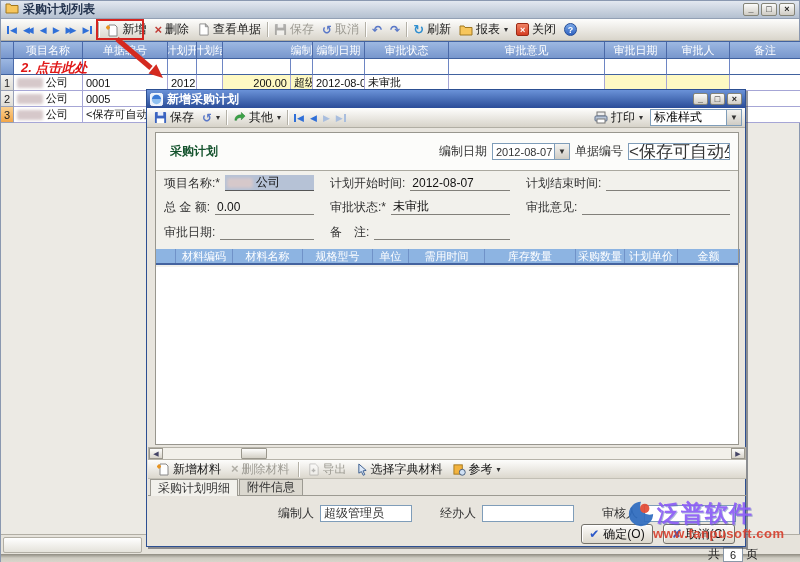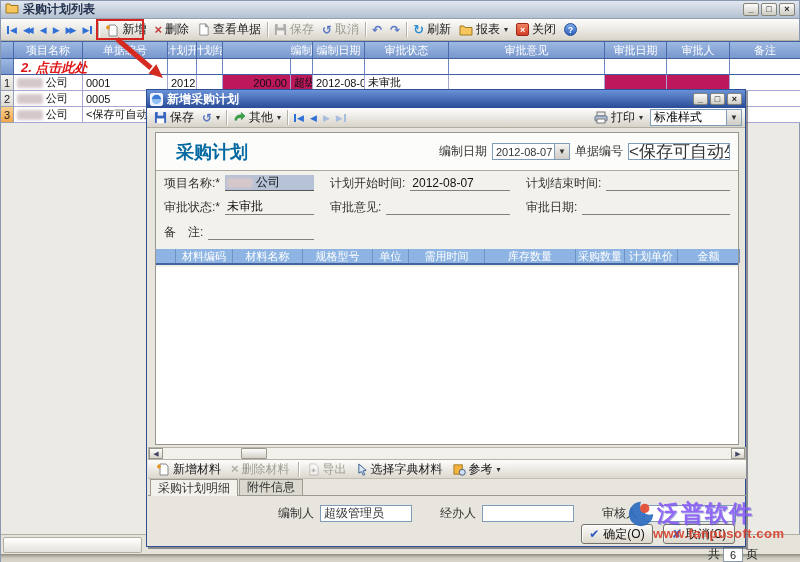--- a/index.html
+++ b/index.html
@@ -46,21 +46,21 @@
     border-right:1px solid #4a69a8;overflow:hidden;white-space:nowrap;flex:none}
   .fr{display:flex;height:16px;background:#fff}
   .fr .c{height:100%;border-right:1px solid #6e86c4;border-bottom:1px solid #41629f;background:#fff;flex:none}
   .fr .stub{background:linear-gradient(#9db8e2,#7897cd);border-right:1px solid #4a69a8}
   .dr{display:flex;height:16px;background:#fff}
   .dr .c{display:flex;align-items:center;height:100%;padding:0 3px;font-size:11px;color:#101010;
     border-right:1px solid #a6a6d6;border-bottom:1px solid #a6a6d6;overflow:hidden;white-space:nowrap;flex:none}
   .dr .rownum{justify-content:center;padding:0;background:linear-gradient(#f4f3f0,#dedcd5);
     border-right:1px solid #98a0b8;border-bottom:1px solid #98a0b8;color:#222}
   .dr .rownum.sel{background:linear-gradient(#fbd190,#f2a648)}
-  .c.yel{background:#be185d}
+  .c.yel{background:#fef9c3}
   .c.rt{justify-content:flex-end}
   .blur{width:26px;height:10px;background:#d6c8ca;border-radius:2px;filter:blur(1.6px);margin-right:3px;flex:none}
 
   
   .statusbar{position:absolute;left:0;top:533px;width:800px;height:20px;background:#e6e3db;border-top:1px solid #b1aea4}
   .statusleft{position:absolute;left:2px;top:2px;width:139px;height:16px;background:linear-gradient(#ffffff,#e4e2da);
     border:1px solid #b1aea4;border-radius:2px}
   .bottomframe{position:absolute;left:0;top:553px;width:800px;height:9px;background:linear-gradient(#8e8b80,#cfccc2 45%,#dad7cd)}
   .pager{position:absolute;left:707px;top:545px;z-index:12;display:flex;align-items:center;gap:3px;font-size:12px;color:#222}
   .pagebox{width:20px;height:15px;background:#fff;border:1px solid #8a98a8;display:flex;align-items:center;justify-content:center;font-size:11px}
@@ -75,21 +75,21 @@
     padding:0 3px;background:linear-gradient(#fefefd,#d7d3c9);border-bottom:1px solid #b1aea4}
   .mtb-right{margin-left:auto;display:flex;align-items:center;gap:3px}
   .combo{display:flex;align-items:center;height:17px;background:#fff;border:1px solid #7f9db9}
   .combo .ct{flex:1;padding:0 3px;font-size:12px;white-space:nowrap;overflow:hidden}
   .combo .cb{width:15px;height:100%;background:linear-gradient(#f4f3f0,#cfccc4);border-left:1px solid #7f9db9;
     font-size:8px;display:flex;align-items:center;justify-content:center;color:#333}
 
   .panel{position:absolute;left:8px;top:42px;width:584px;height:313px;background:#f2f1ec;border:1px solid #98968e}
   .dochead{position:absolute;left:0;top:0;width:100%;height:38px;background:#fcfcfa;border-bottom:1px solid #aaa89f;
     display:flex;align-items:center;padding:0 8px}
-  .doctitle{font-size:18px;font-weight:bold;color:#0369a1;margin-left:12px}
+  .doctitle{font-size:12px;font-weight:bold;color:#14532d;margin-left:6px}
   .dochead-r{margin-left:auto;display:flex;align-items:center;gap:5px;font-size:12px;color:#333}
   .cmb-date{width:78px}
   .docno{width:102px;height:17px;background:#fff;border:1px solid #7f9db9;font-size:17px;display:flex;
     align-items:center;padding:0 0;white-space:nowrap;overflow:hidden}
   .mform{position:absolute;left:0;top:39px;width:100%;height:76px;display:grid;
     grid-template-columns:150px 180px 1fr;column-gap:16px;padding:3px 8px 0}
   .ff{display:flex;align-items:flex-start;padding-bottom:3px;min-width:0}
   .fl{font-size:12px;color:#333;margin-right:5px;white-space:nowrap}
   .fv{flex:1;min-width:0;border-bottom:1px solid #82807a;font-size:12px;color:#111;padding:0 2px;height:16px;
     display:flex;align-items:center;white-space:nowrap}
@@ -410,20 +410,24 @@
           </div>
         <div class="ff">
             <span class="fl">计划开始时间:</span>
             <span class="fv">2012-08-07</span>
           </div>
         <div class="ff">
             <span class="fl">计划结束时间:</span>
             <span class="fv"></span>
           </div>
         <div class="ff">
+            <span class="fl">总 金 额:</span>
+            <span class="fv">0.00</span>
+          </div>
+        <div class="ff">
             <span class="fl">审批状态:*</span>
             <span class="fv">未审批</span>
           </div>
         <div class="ff">
             <span class="fl">审批意见:</span>
             <span class="fv"></span>
           </div>
         <div class="ff">
             <span class="fl">审批日期:</span>
             <span class="fv"></span>

